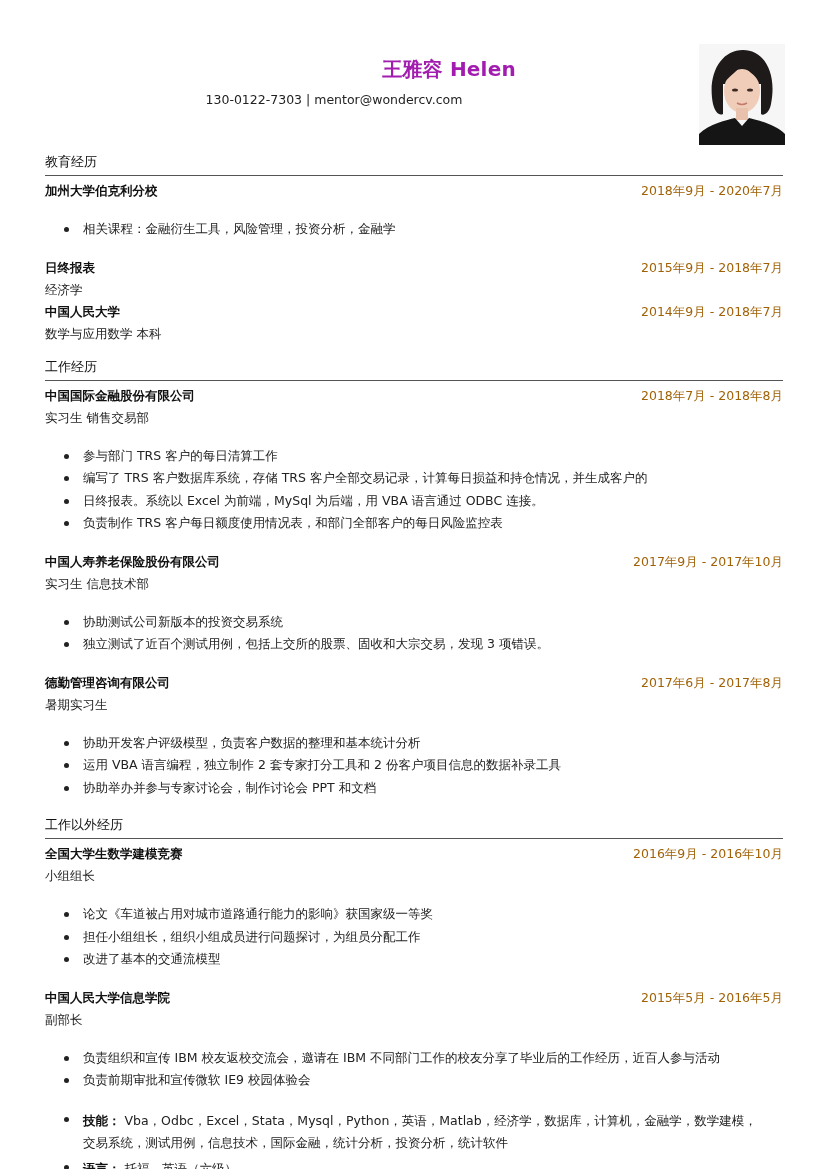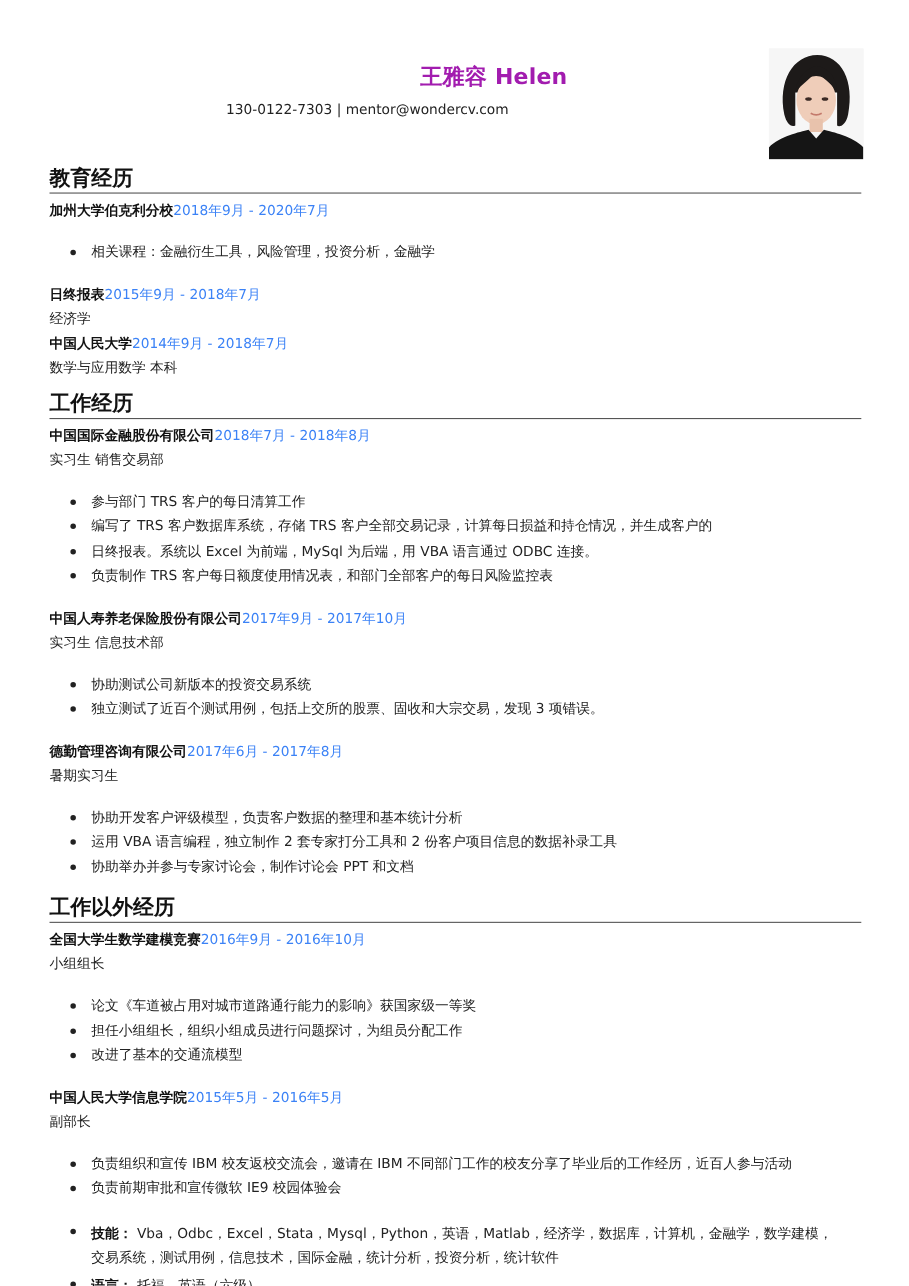--- a/index.html
+++ b/index.html
@@ -17,27 +17,27 @@
     position: absolute; left: 0; width: 668px; top: 92px; text-align: center;
     font-size: 12.5px; color: #222222;
   }
   .photo {
     position: absolute; left: 699px; top: 44px; width: 86px; height: 101px;
     overflow: hidden; background: #f4f4f4;
   }
   .content { position: absolute; left: 45px; top: 152px; width: 738px; }
   .section { margin-bottom: 12px; }
   .section-title {
-    font-size: 19px; font-weight: bold; color: #111111;
+    font-size: 13px; font-weight: normal; color: #111111;
     border-bottom: 1.2px solid #555555; padding-bottom: 3px; margin-bottom: 4px;
     line-height: 20px;
   }
-  .entry-head { display: flex; justify-content: flex-start; line-height: 22px; }
+  .entry-head { display: flex; justify-content: space-between; line-height: 22px; }
   .entry-org { font-weight: bold; color: #111111; font-size: 12.5px; }
-  .entry-date { color: #3b82f6; font-size: 12.5px; }
+  .entry-date { color: #a16207; font-size: 12.5px; }
   .entry-role { line-height: 22px; }
   ul.bullets { list-style: none; margin: 16px; padding: 0; }
   ul.bullets li { position: relative; padding-left: 22px; line-height: 22.5px; }
   ul.bullets li::before {
     content: ""; position: absolute; left: 3px; top: 9px; width: 5px; height: 5px;
     border-radius: 50%; background: #222222;
   }
   .other li { line-height: 19px; padding-top: 2px; padding-bottom: 1px; }
   .other li::before { top: 8px; }
   .kv-key { font-weight: bold; color: #111111; }

